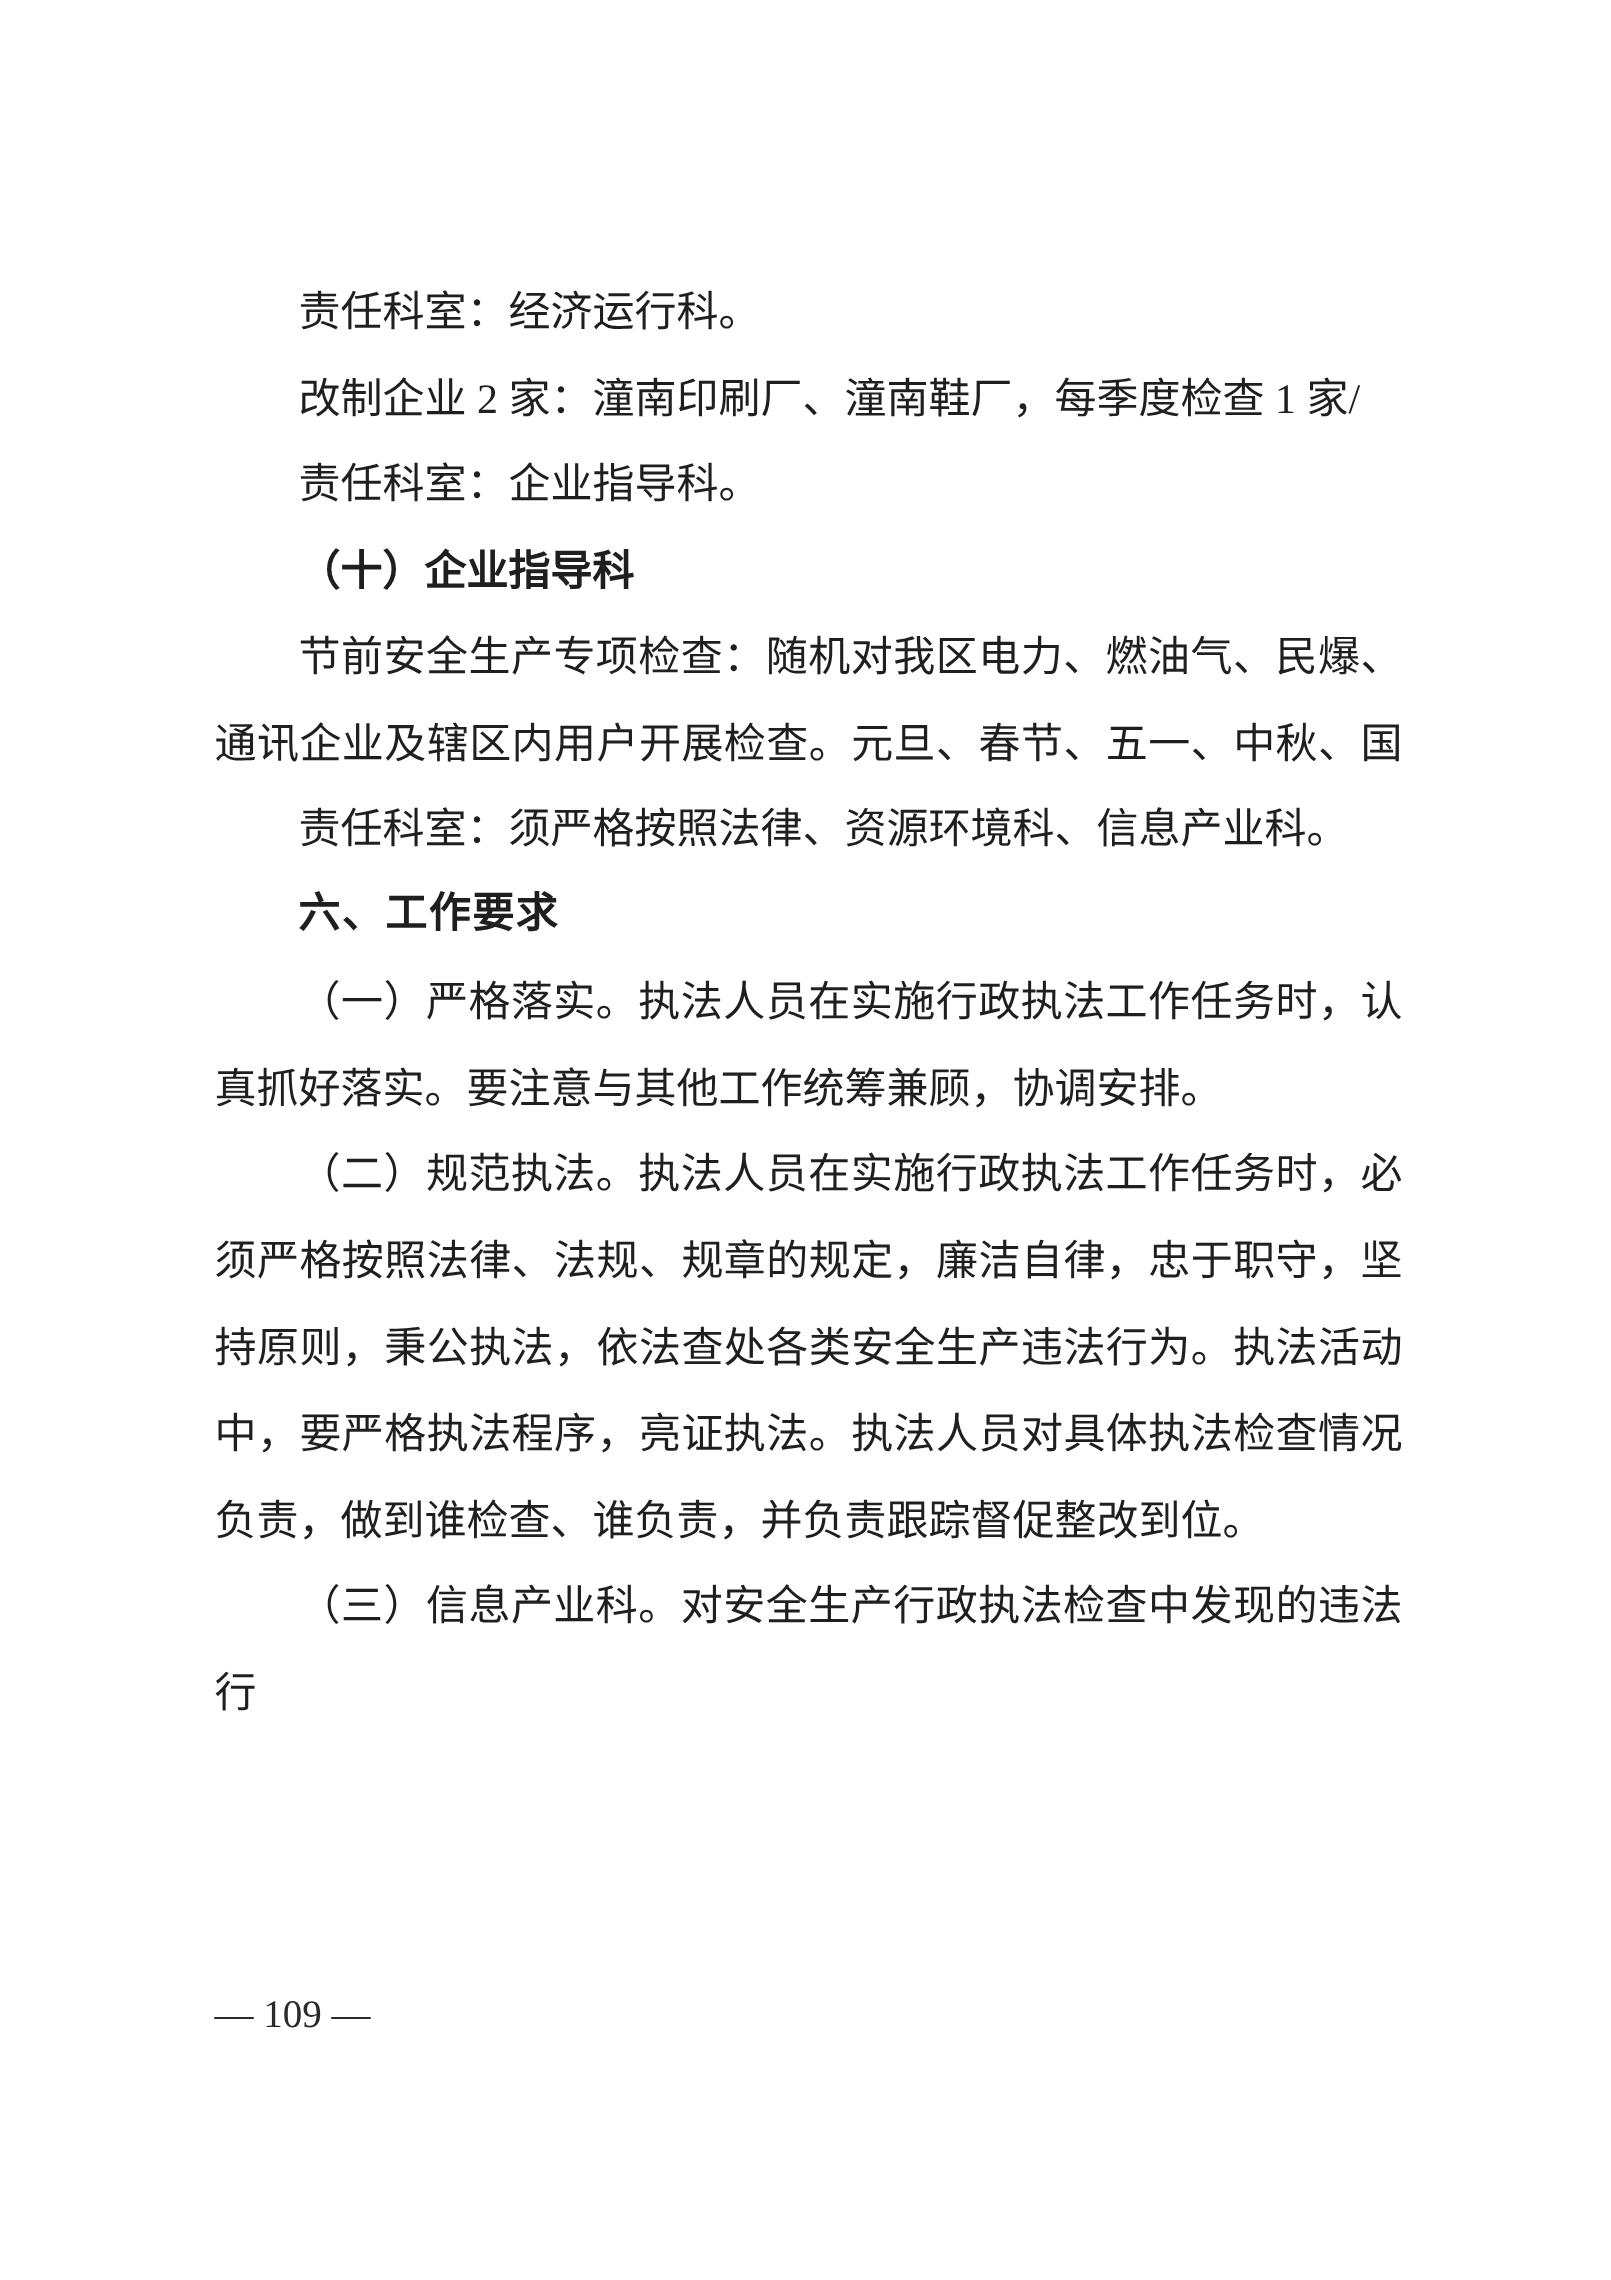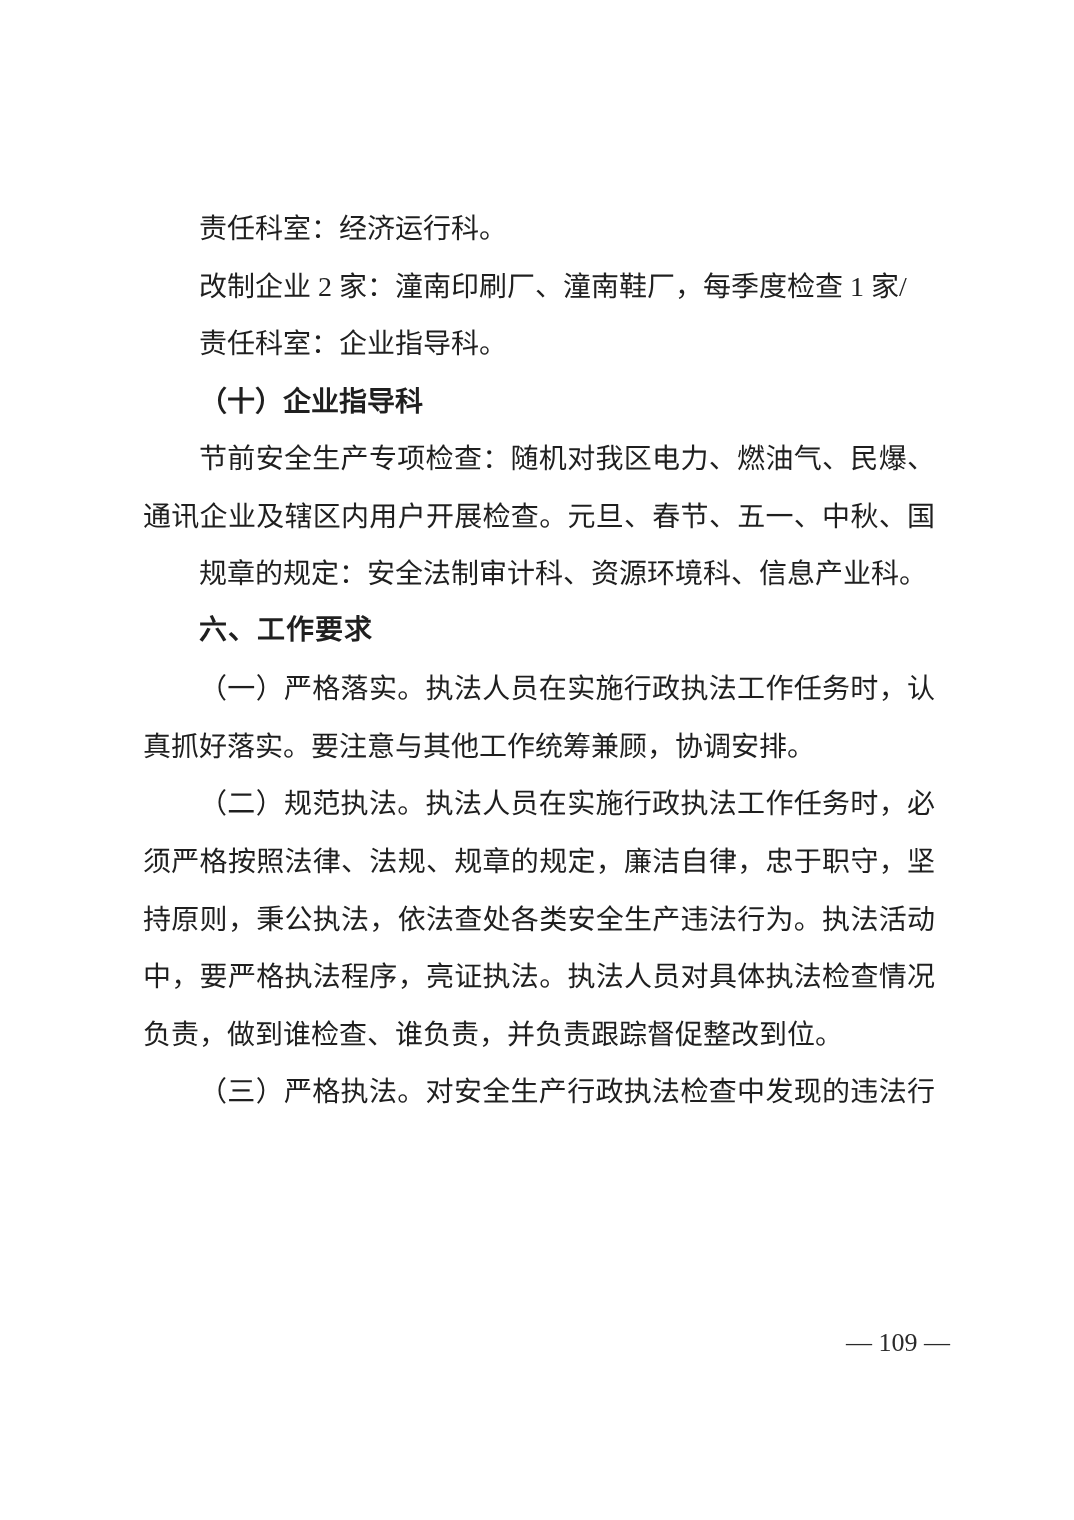--- a/index.html
+++ b/index.html
@@ -10,21 +10,21 @@
     color: #1f1f1f;
   }
   .page {
     position: relative;
     width: 1074px; height: 1520px;
     background: #ffffff;
     overflow: hidden;
   }
   .textblock {
     position: absolute;
-    left: 143px; top: 200px;
+    left: 143px; top: 180px;
     width: 792px;
   }
   .ln {
     height: 57.55px;
     line-height: 57.55px;
     font-size: 28px;
     white-space: nowrap;
     text-align: left;
   }
   .ln.fill {
@@ -35,26 +35,25 @@
   .ln.ind { text-indent: 56px; }
   .ln .lead { font-weight: normal; }
   .ln.sub-heading { font-weight: bold; }
   .ln.hei-heading {
     font-family: Liberation Mono, monospace;
     font-weight: 600;
     letter-spacing: 1px;
   }
   .footer {
     position: absolute;
-    left: 153px; top: 1316px;
+    left: 143px; top: 1316px;
     width: 797px;
     height: 54px;
     line-height: 54px;
     font-size: 26px;
-    text-align: right;
     color: #2a2a2a;
   }
 </style>
 </head>
 <body>
 
 <div class="page">
   <div class="textblock">
 
     <div class="ln ind">
@@ -78,21 +77,21 @@
     <div class="ln ind fill">
       <span>节前安全生产专项检查：随机对我区电力、燃油气、民爆、</span>
     </div>
 
     <div class="ln fill">
       <span>通讯企业及辖区内用户开展检查。元旦、春节、五一、中秋、国</span>
     </div>
 
 
     <div class="ln ind">
-      <span>规章的规定：安全法制审计科、资源环境科、信息产业科。</span>
+      <span>责任科室：须严格按照法律、资源环境科、信息产业科。</span>
     </div>
 
     <div class="ln ind hei-heading">
       <span>六、工作要求</span>
     </div>
 
     <div class="ln ind fill">
       <span class="lead">（一）严格落实。</span><span>执法人员在实施行政执法工作任务时，认</span>
     </div>
 
@@ -114,21 +113,21 @@
 
     <div class="ln fill">
       <span>中，要严格执法程序，亮证执法。执法人员对具体执法检查情况</span>
     </div>
 
     <div class="ln">
       <span>负责，做到谁检查、谁负责，并负责跟踪督促整改到位。</span>
     </div>
 
     <div class="ln ind fill">
-      <span class="lead">（三）严格执法。</span><span>对安全生产行政执法检查中发现的违法行</span>
+      <span class="lead">（三）信息产业科。</span><span>对安全生产行政执法检查中发现的违法行</span>
     </div>
 
   </div>
 
   <div class="footer">
     <span>— 109 —</span>
   </div>
 </div>
 
 </body></html>

